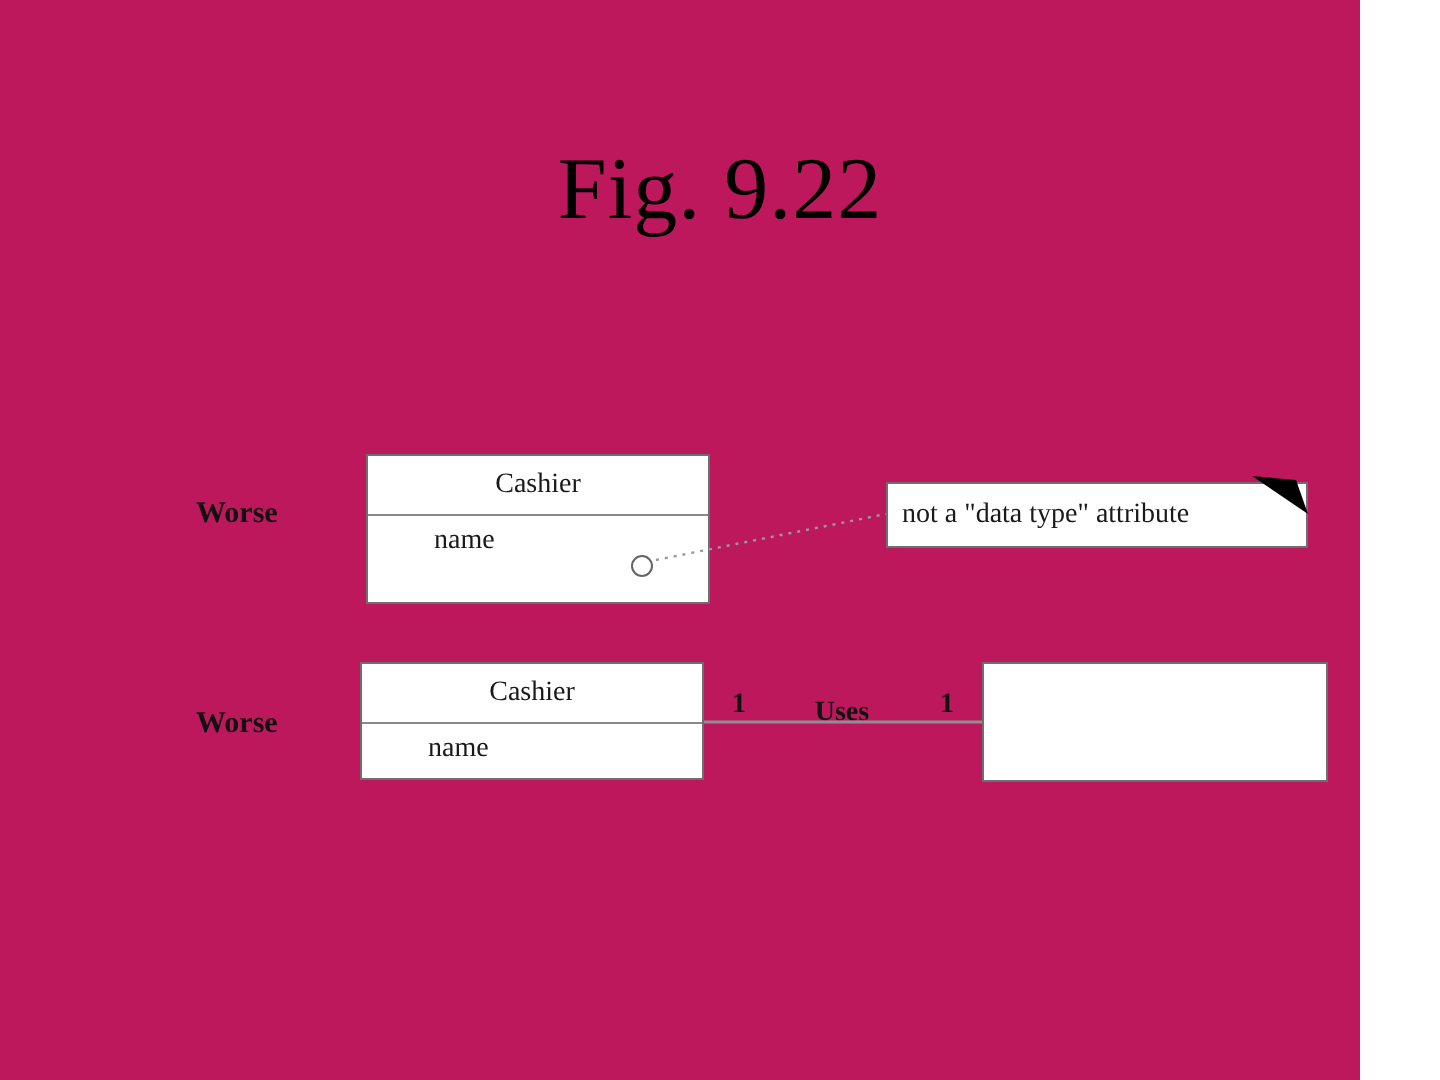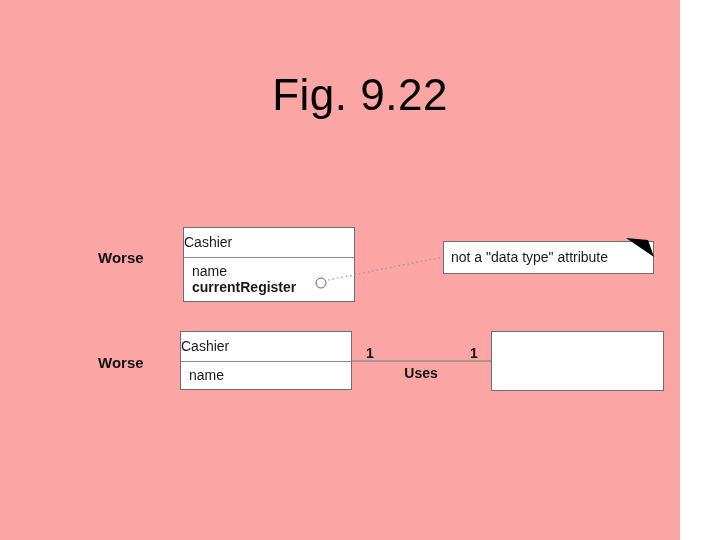--- a/index.html
+++ b/index.html
@@ -1,20 +1,20 @@
 <!DOCTYPE html>
 <html><head>
 <meta charset="utf-8">
 <style>
   html, body { margin: 0; padding: 0; background: #fff; }
   .stage {
     position: relative;
     width: 680px; height: 540px;
-    background: #fca5a5;
-    font-family: Liberation Sans, sans-serif;
+    background: #be185d;
+    font-family: Liberation Serif, serif;
     color: #1a1a1a;
     overflow: hidden;
   }
   .fig-title {
     position: absolute;
     left: 0; top: 73px; width: 720px;
     text-align: center;
     font-size: 44px;
     line-height: 44px;
     color: #000;
@@ -33,24 +33,25 @@
   .class-box {
     position: absolute;
     background: #fff;
     border: 1px solid #6e6e6e;
     box-sizing: border-box;
   }
   .class-title {
     height: 29px;
     line-height: 29px;
     border-bottom: 1px solid #8a8a8a;
+    text-align: center;
     font-size: 14px;
     color: #1a1a1a;
   }
-  .class-attrs { padding: 5px 8px 0 8px; }
+  .class-attrs { padding: 5px 8px 0 8px; margin-left: 25px; }
   .attr { font-size: 14px; line-height: 16px; color: #1a1a1a; }
   .attr.bold { font-weight: bold; }
 
   .worse-cashier  { left: 183px; top: 227px; width: 172px; height: 75px; }
   .better-cashier { left: 180px; top: 331px; width: 172px; height: 59px; }
   .better-register{ left: 491px; top: 331px; width: 173px; height: 60px; }
 
   .note-box {
     position: absolute;
     left: 443px; top: 241px;
@@ -65,21 +66,21 @@
   }
 
   .assoc-text {
     position: absolute;
     font-size: 14px;
     font-weight: bold;
     line-height: 14px;
     color: #111;
   }
   .mult-left  { left: 366px; top: 346px; }
-  .assoc-name { left: 398px; top: 366px; width: 46px; text-align: center; }
+  .assoc-name { left: 398px; top: 350px; width: 46px; text-align: center; }
   .mult-right { left: 470px; top: 346px; }
 
   .overlay {
     position: absolute;
     left: 0; top: 0;
     width: 720px; height: 540px;
     pointer-events: none;
   }
 </style>
 </head>
@@ -88,21 +89,20 @@
 <div class="stage">
 
   <div class="fig-title">Fig. 9.22</div>
 
   <div class="row-label worse-label">Worse</div>
 
   <div class="class-box worse-cashier">
     <div class="class-title">Cashier</div>
     <div class="class-attrs">
       <div class="attr">name</div>
-      <div class="attr bold">currentRegister</div>
     </div>
   </div>
 
   <div class="note-box">
     <span>not a "data type" attribute</span>
   </div>
 
   <div class="row-label better-label">Worse</div>
 
   <div class="class-box better-cashier">

